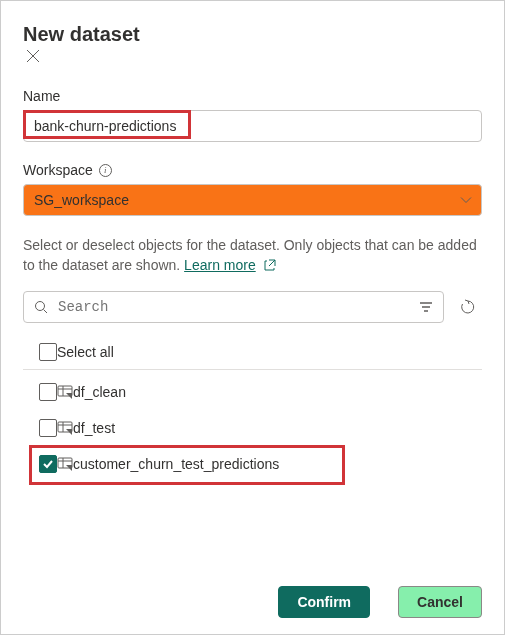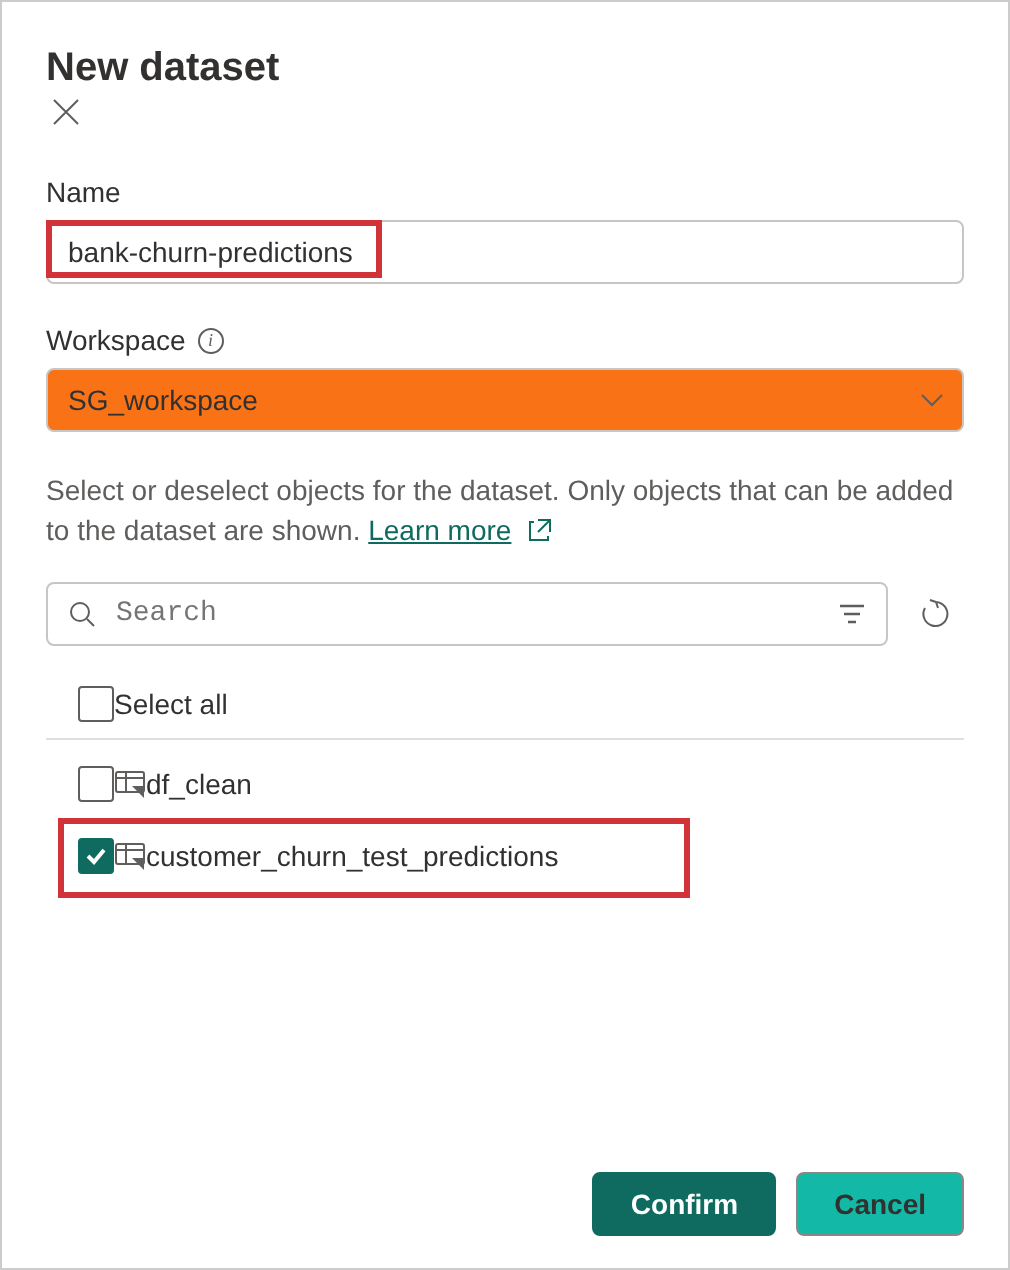--- a/index.html
+++ b/index.html
@@ -228,28 +228,29 @@
       display: flex;
       gap: 10px;
     }
     .btn {
       padding: 7px 18px;
       border-radius: 4px;
       font-size: 14px;
       font-family: inherit;
       font-weight: 600;
       cursor: pointer;
+      margin-left: 18px;
     }
     .btn-primary {
       background: #0f6b5f;
       color: #fff;
       border: 1px solid #0f6b5f;
     }
     .btn-secondary {
-      background: #14b8a6;
+      background: #86efac;
       color: #323130;
       border: 1px solid #8a8886;
     }
     .name-wrap {
       position:relative;
     }
   </style>
 </head>
 <body>
 
@@ -323,20 +324,30 @@
   <div class="object-list">
       <div class="object-row">
         <span class="checkbox"></span>
         <svg width="16" height="16" viewBox="0 0 16 16" class="table-icon-svg">
           <rect x="1" y="2" width="14" height="10" rx="1" stroke="#605e5c" stroke-width="1" fill="none"></rect>
           <path d="M1 5 H15 M6 2 V12" stroke="#605e5c" stroke-width="1"></path>
           <path d="M10 10 L15 15 M15 10 L10 15" stroke="#605e5c" stroke-width="0" fill="none"></path>
           <polygon points="9,9 15,15 15,9" fill="#605e5c"></polygon>
         </svg>
         <span>df_clean</span>
+      </div>
+      <div class="object-row">
+        <span class="checkbox"></span>
+        <svg width="16" height="16" viewBox="0 0 16 16" class="table-icon-svg">
+          <rect x="1" y="2" width="14" height="10" rx="1" stroke="#605e5c" stroke-width="1" fill="none"></rect>
+          <path d="M1 5 H15 M6 2 V12" stroke="#605e5c" stroke-width="1"></path>
+          <path d="M10 10 L15 15 M15 10 L10 15" stroke="#605e5c" stroke-width="0" fill="none"></path>
+          <polygon points="9,9 15,15 15,9" fill="#605e5c"></polygon>
+        </svg>
+        <span>df_test</span>
       </div>
       <div class="object-row">
         <span class="checkbox checked">
           <svg class="checkmark-svg" width="12" height="12" viewBox="0 0 12 12">
             <path d="M2 6 L5 9 L10 3" stroke="#fff" stroke-width="2" fill="none"></path>
           </svg>
         </span>
         <svg width="16" height="16" viewBox="0 0 16 16" class="table-icon-svg">
           <rect x="1" y="2" width="14" height="10" rx="1" stroke="#605e5c" stroke-width="1" fill="none"></rect>
           <path d="M1 5 H15 M6 2 V12" stroke="#605e5c" stroke-width="1"></path>

